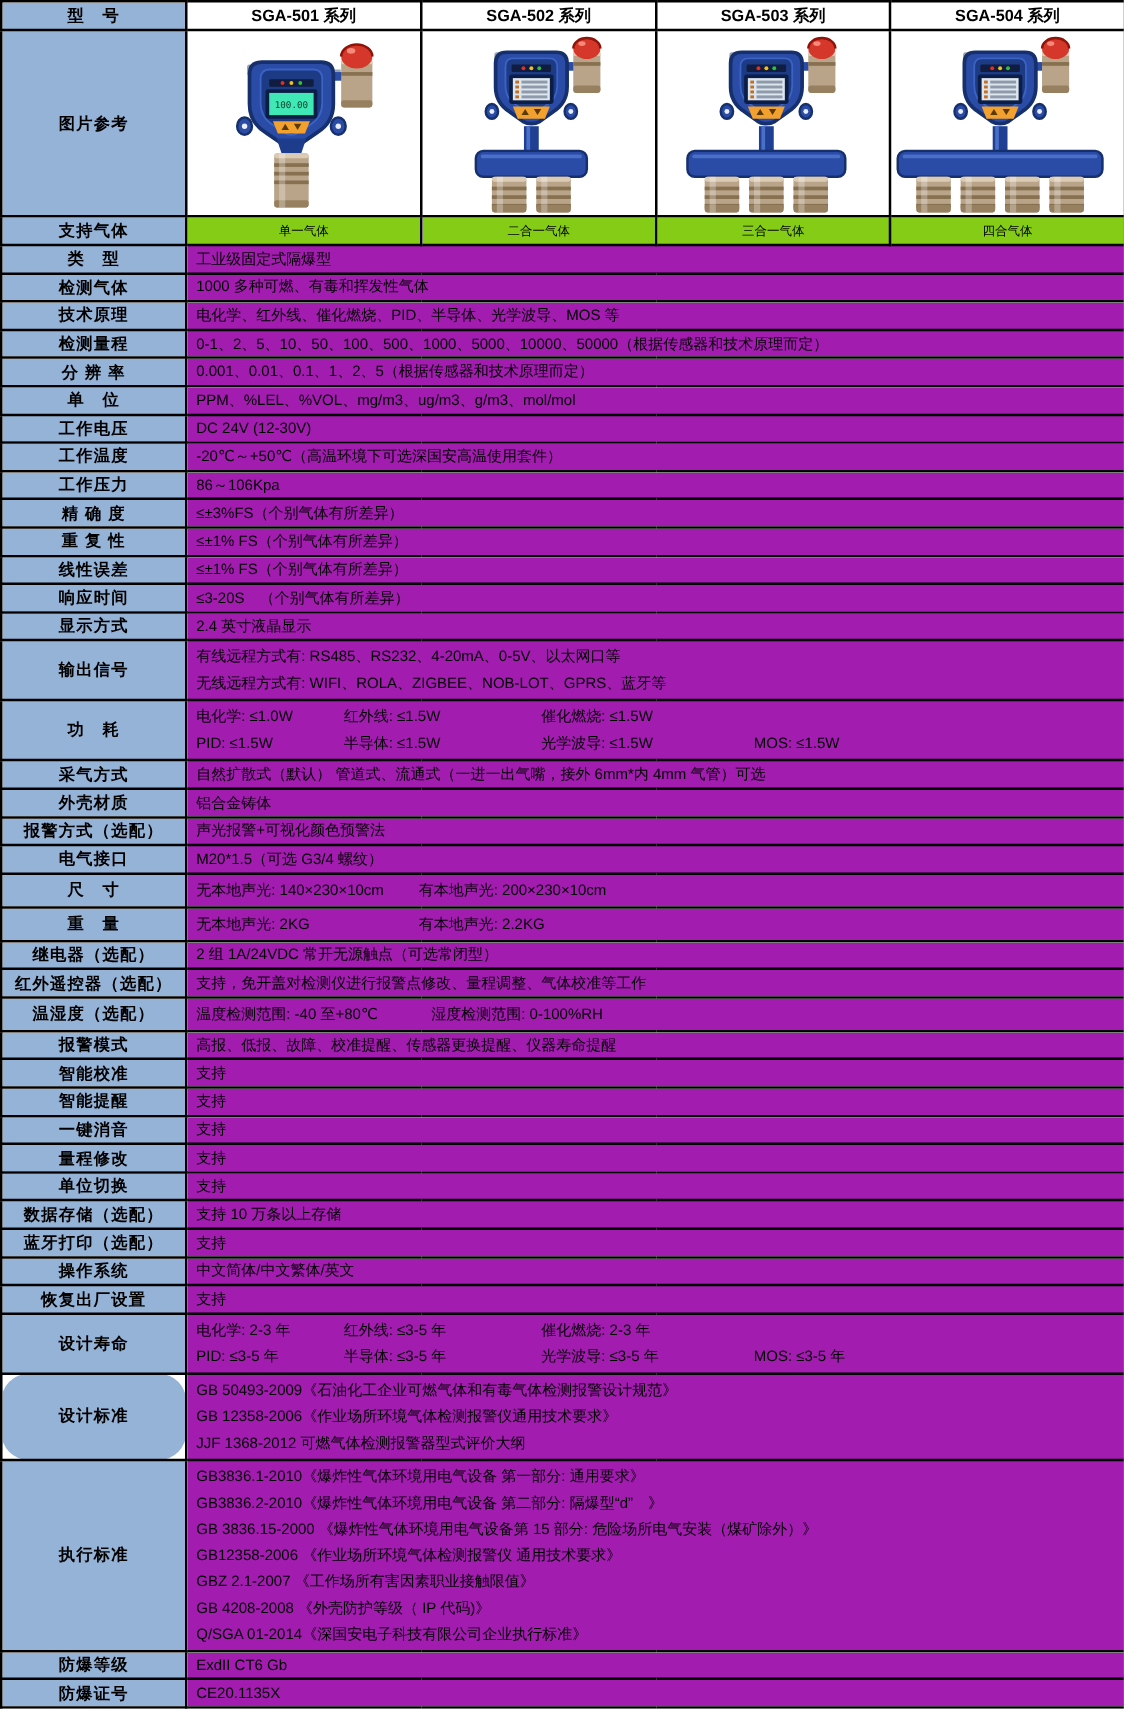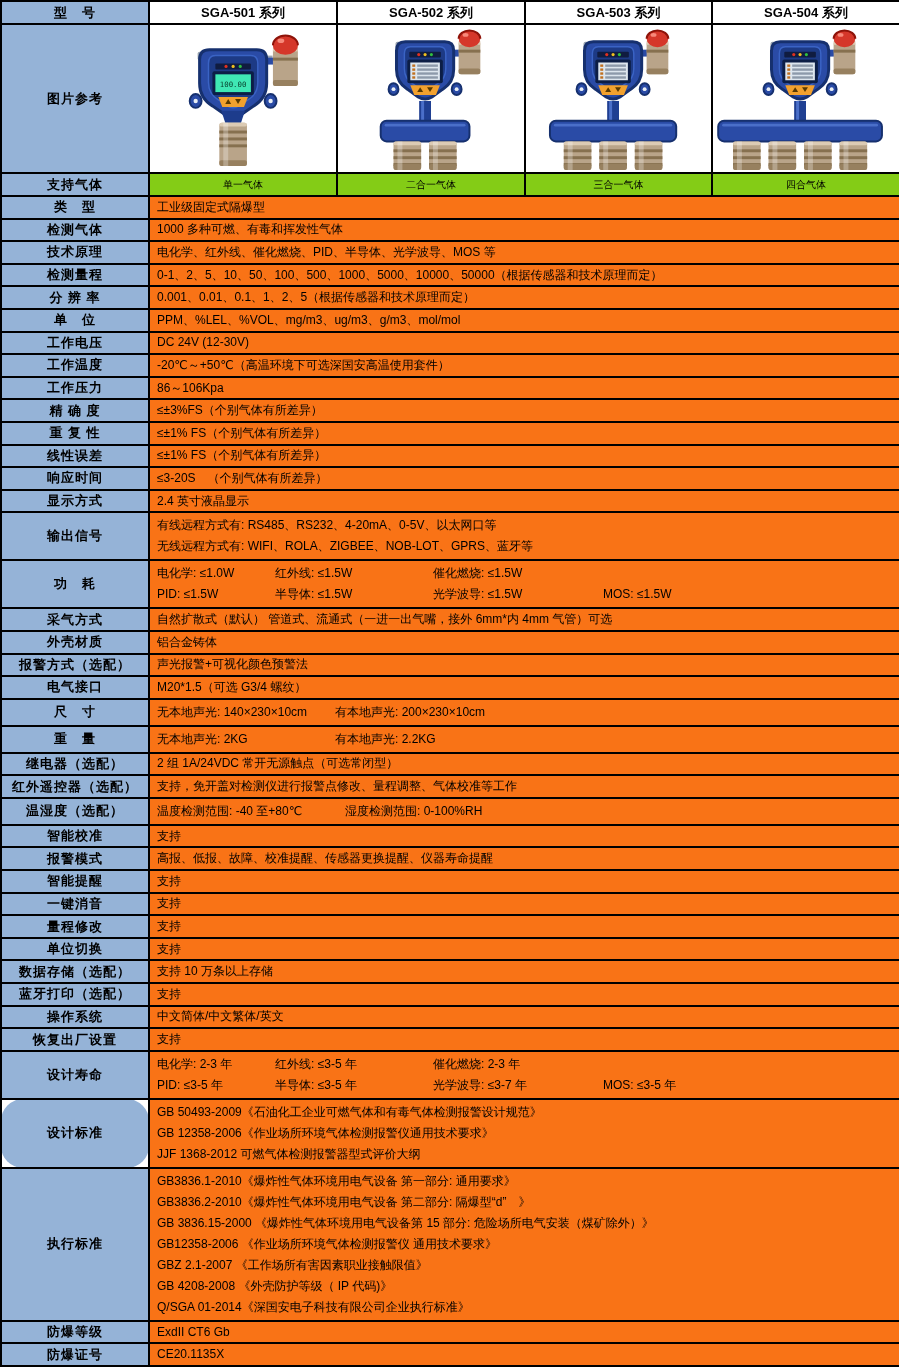--- a/index.html
+++ b/index.html
@@ -3,21 +3,21 @@
 <meta charset="utf-8">
 <style>
   html,body{margin:0;padding:0;background:#fff;}
   body{width:899px;font-family:"Liberation Sans","DejaVu Sans",sans-serif;color:#000;}
   table.spec{border-collapse:collapse;width:899px;table-layout:fixed;}
   table.spec td,table.spec th{border:2px solid #000;overflow:hidden;vertical-align:middle;}
   th.rlabel{background:#95b3d7;font-weight:bold;font-size:13px;text-align:center;padding:1px 2px;letter-spacing:1px;}
   td.model{background:#ffffff;font-weight:bold;font-size:13px;text-align:center;padding:1px 2px;}
   td.imgcell{background:#ffffff;text-align:center;padding:0;}
   td.gascell{background:#84cc16;font-size:10px;text-align:center;padding:1px 2px;}
-  td.value{background:#f97316;font-size:12px;text-align:left;padding:2px 7px;line-height:15px;margin-top:48px;}
+  td.value{background:#a21caf;font-size:12px;text-align:left;padding:2px 7px;line-height:15px;margin-top:48px;}
   td.value .line{height:21px;line-height:21px;white-space:nowrap;}
   td.value .cline{display:flex;height:21px;line-height:21px;white-space:nowrap;}
   td.value .seg{display:inline-block;flex:0 0 auto;}
   svg{display:block;margin:0 auto;}
 </style>
 </head>
 <body>
 
 <table class="spec">
   <colgroup>
@@ -390,26 +390,26 @@
       <tr>
         <th class="rlabel" style="height: 18.6px;">温湿度（选配）</th>
         <td class="value" colspan="4">
           <div class="cline">
             <span class="seg" style="width: 188px;">温度检测范围: -40 至+80℃</span>
             <span class="seg">湿度检测范围: 0-100%RH</span>
           </div>
         </td>
       </tr>
       <tr>
-        <th class="rlabel" style="height: 18.6px;">智能校准</th>
-        <td class="value" colspan="4">支持</td>
-      </tr>
-      <tr>
         <th class="rlabel" style="height: 18.6px;">报警模式</th>
         <td class="value" colspan="4">高报、低报、故障、校准提醒、传感器更换提醒、仪器寿命提醒</td>
+      </tr>
+      <tr>
+        <th class="rlabel" style="height: 18.6px;">智能校准</th>
+        <td class="value" colspan="4">支持</td>
       </tr>
       <tr>
         <th class="rlabel" style="height: 18.6px;">智能提醒</th>
         <td class="value" colspan="4">支持</td>
       </tr>
       <tr>
         <th class="rlabel" style="height: 18.6px;">一键消音</th>
         <td class="value" colspan="4">支持</td>
       </tr>
       <tr>
@@ -440,21 +440,21 @@
         <th class="rlabel" style="height: 40.2px;">设计寿命</th>
         <td class="value" colspan="4">
           <div class="cline">
             <span class="seg" style="width: 118px;">电化学: 2-3 年</span>
             <span class="seg" style="width: 158px;">红外线: ≤3-5 年</span>
             <span class="seg" style="width: 170px;">催化燃烧: 2-3 年</span>
           </div>
           <div class="cline">
             <span class="seg" style="width: 118px;">PID: ≤3-5 年</span>
             <span class="seg" style="width: 158px;">半导体: ≤3-5 年</span>
-            <span class="seg" style="width: 170px;">光学波导: ≤3-7 年</span>
+            <span class="seg" style="width: 170px;">光学波导: ≤3-5 年</span>
             <span class="seg">MOS: ≤3-5 年</span>
           </div>
         </td>
       </tr>
       <tr>
         <th class="rlabel" style="height: 61.8px; border-radius: 22px;">设计标准</th>
         <td class="value" colspan="4">
           <div class="line">GB 50493-2009《石油化工企业可燃气体和有毒气体检测报警设计规范》</div>
           <div class="line">GB 12358-2006《作业场所环境气体检测报警仪通用技术要求》</div>
           <div class="line">JJF 1368-2012 可燃气体检测报警器型式评价大纲</div>

